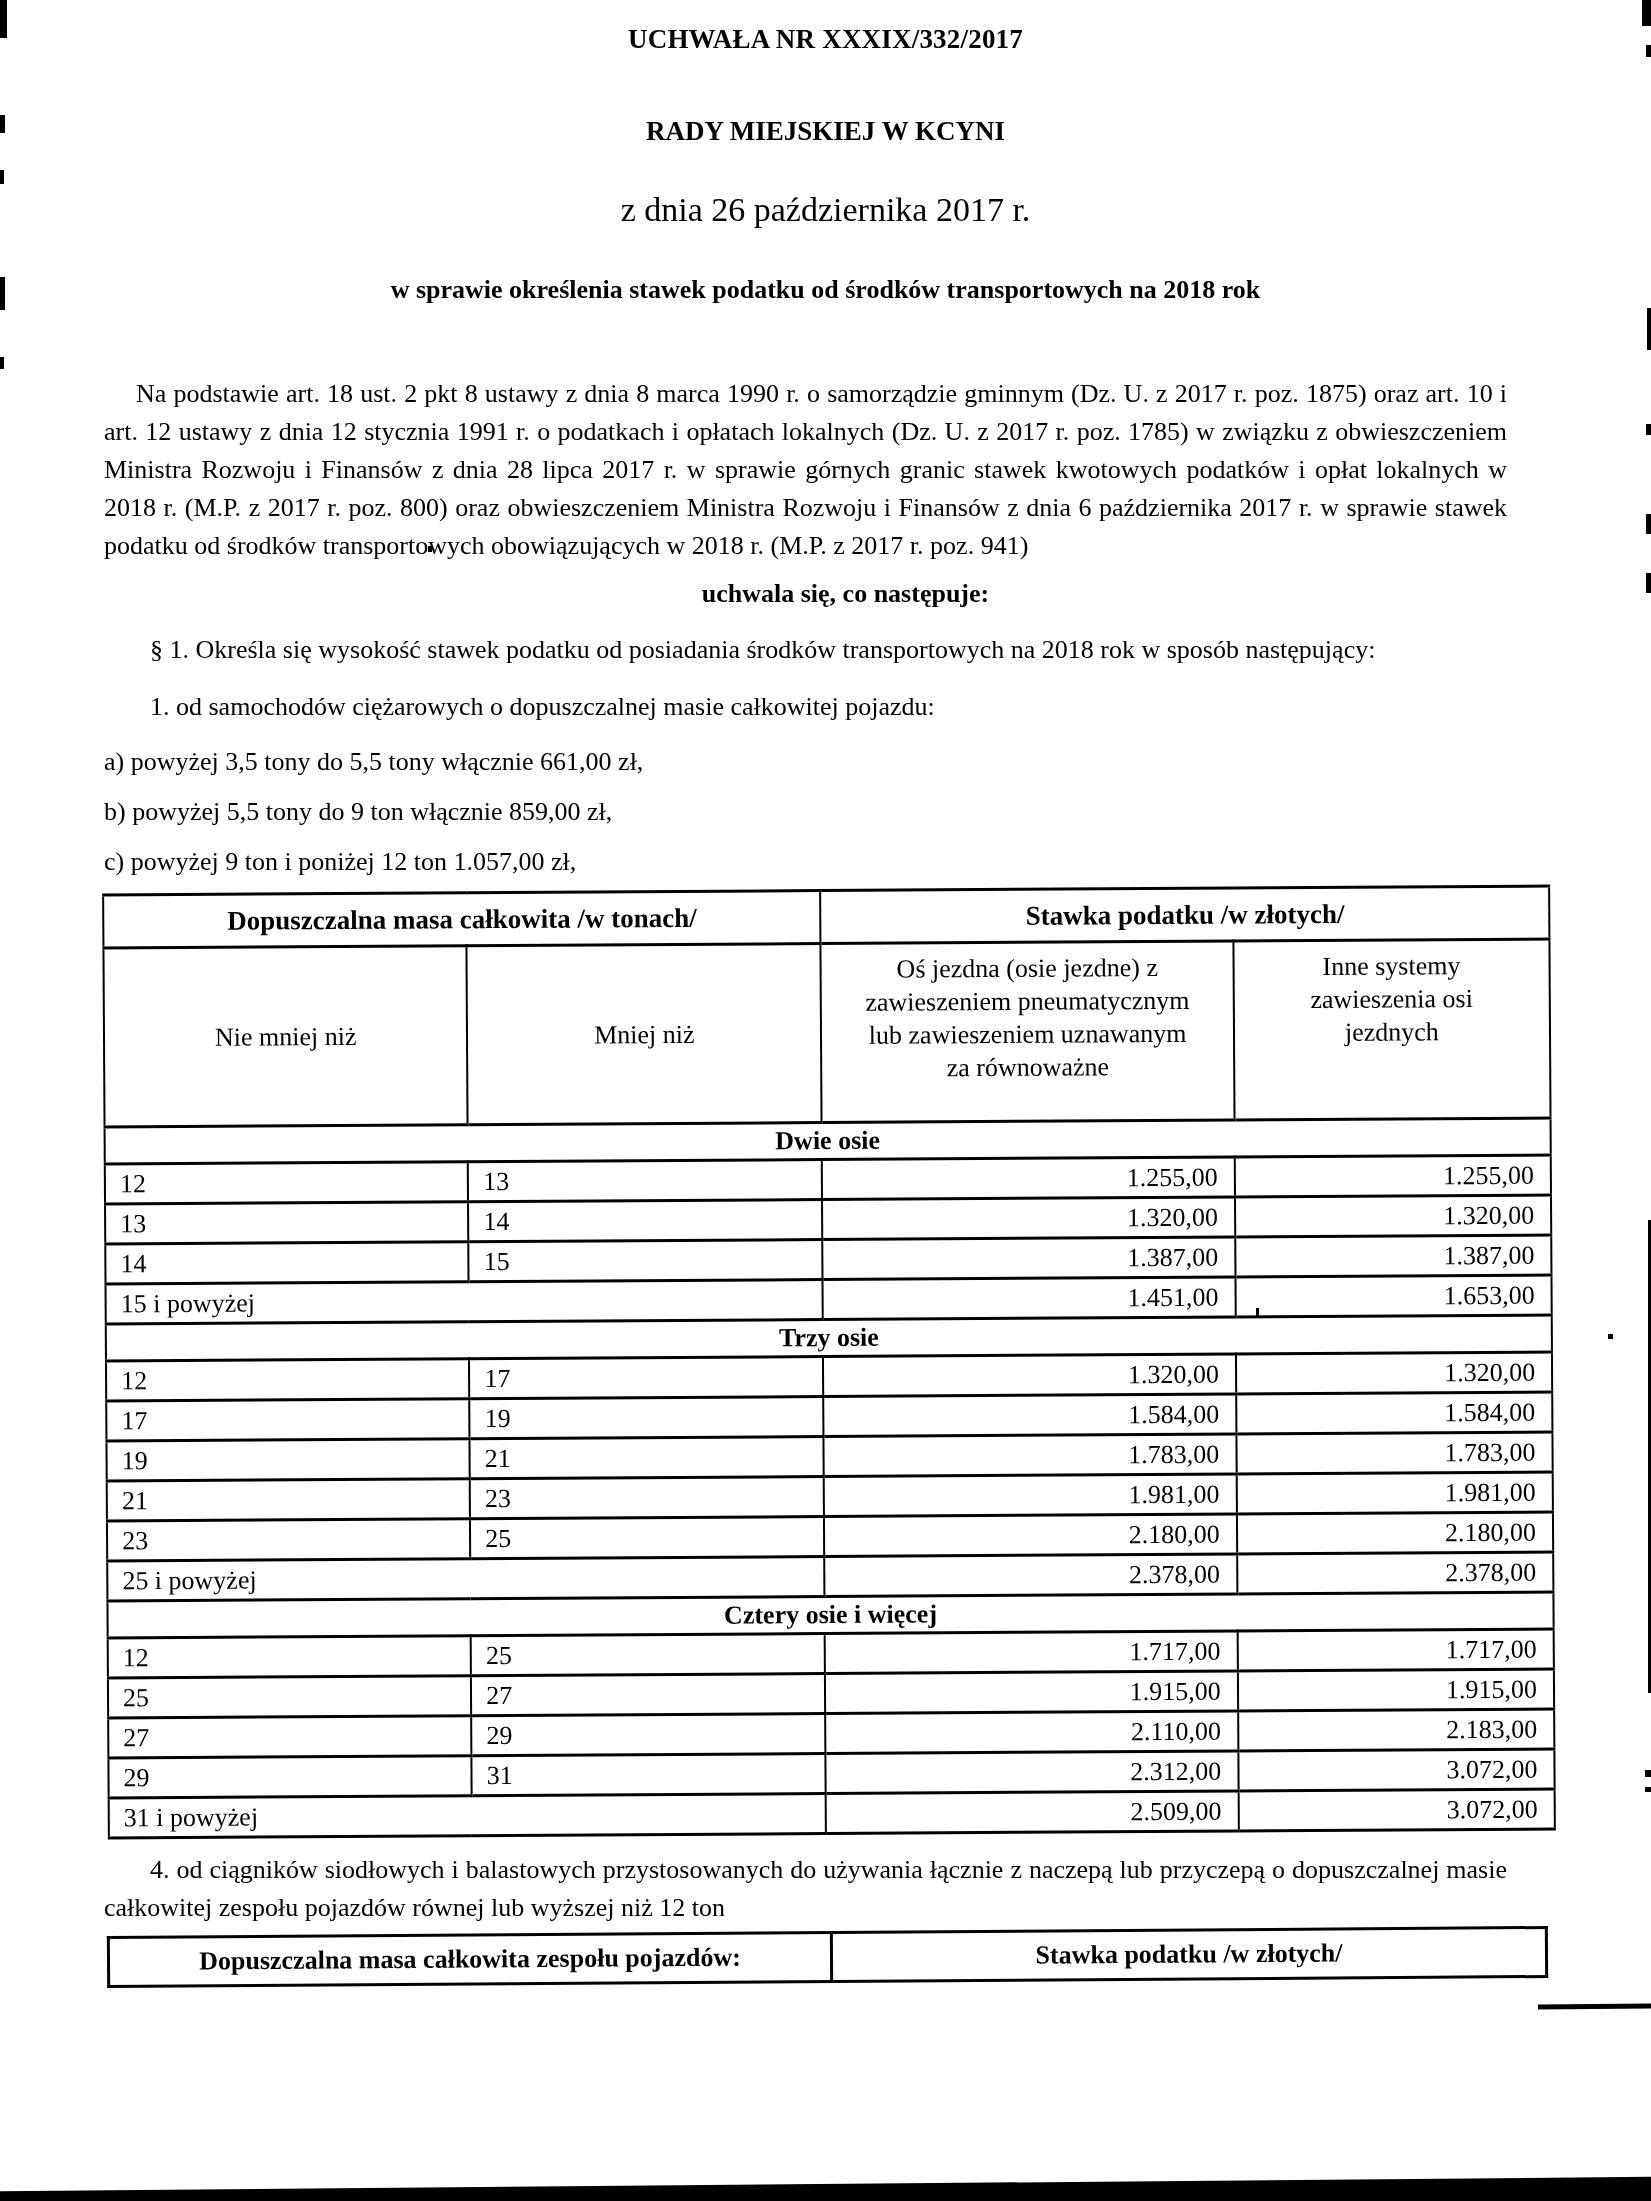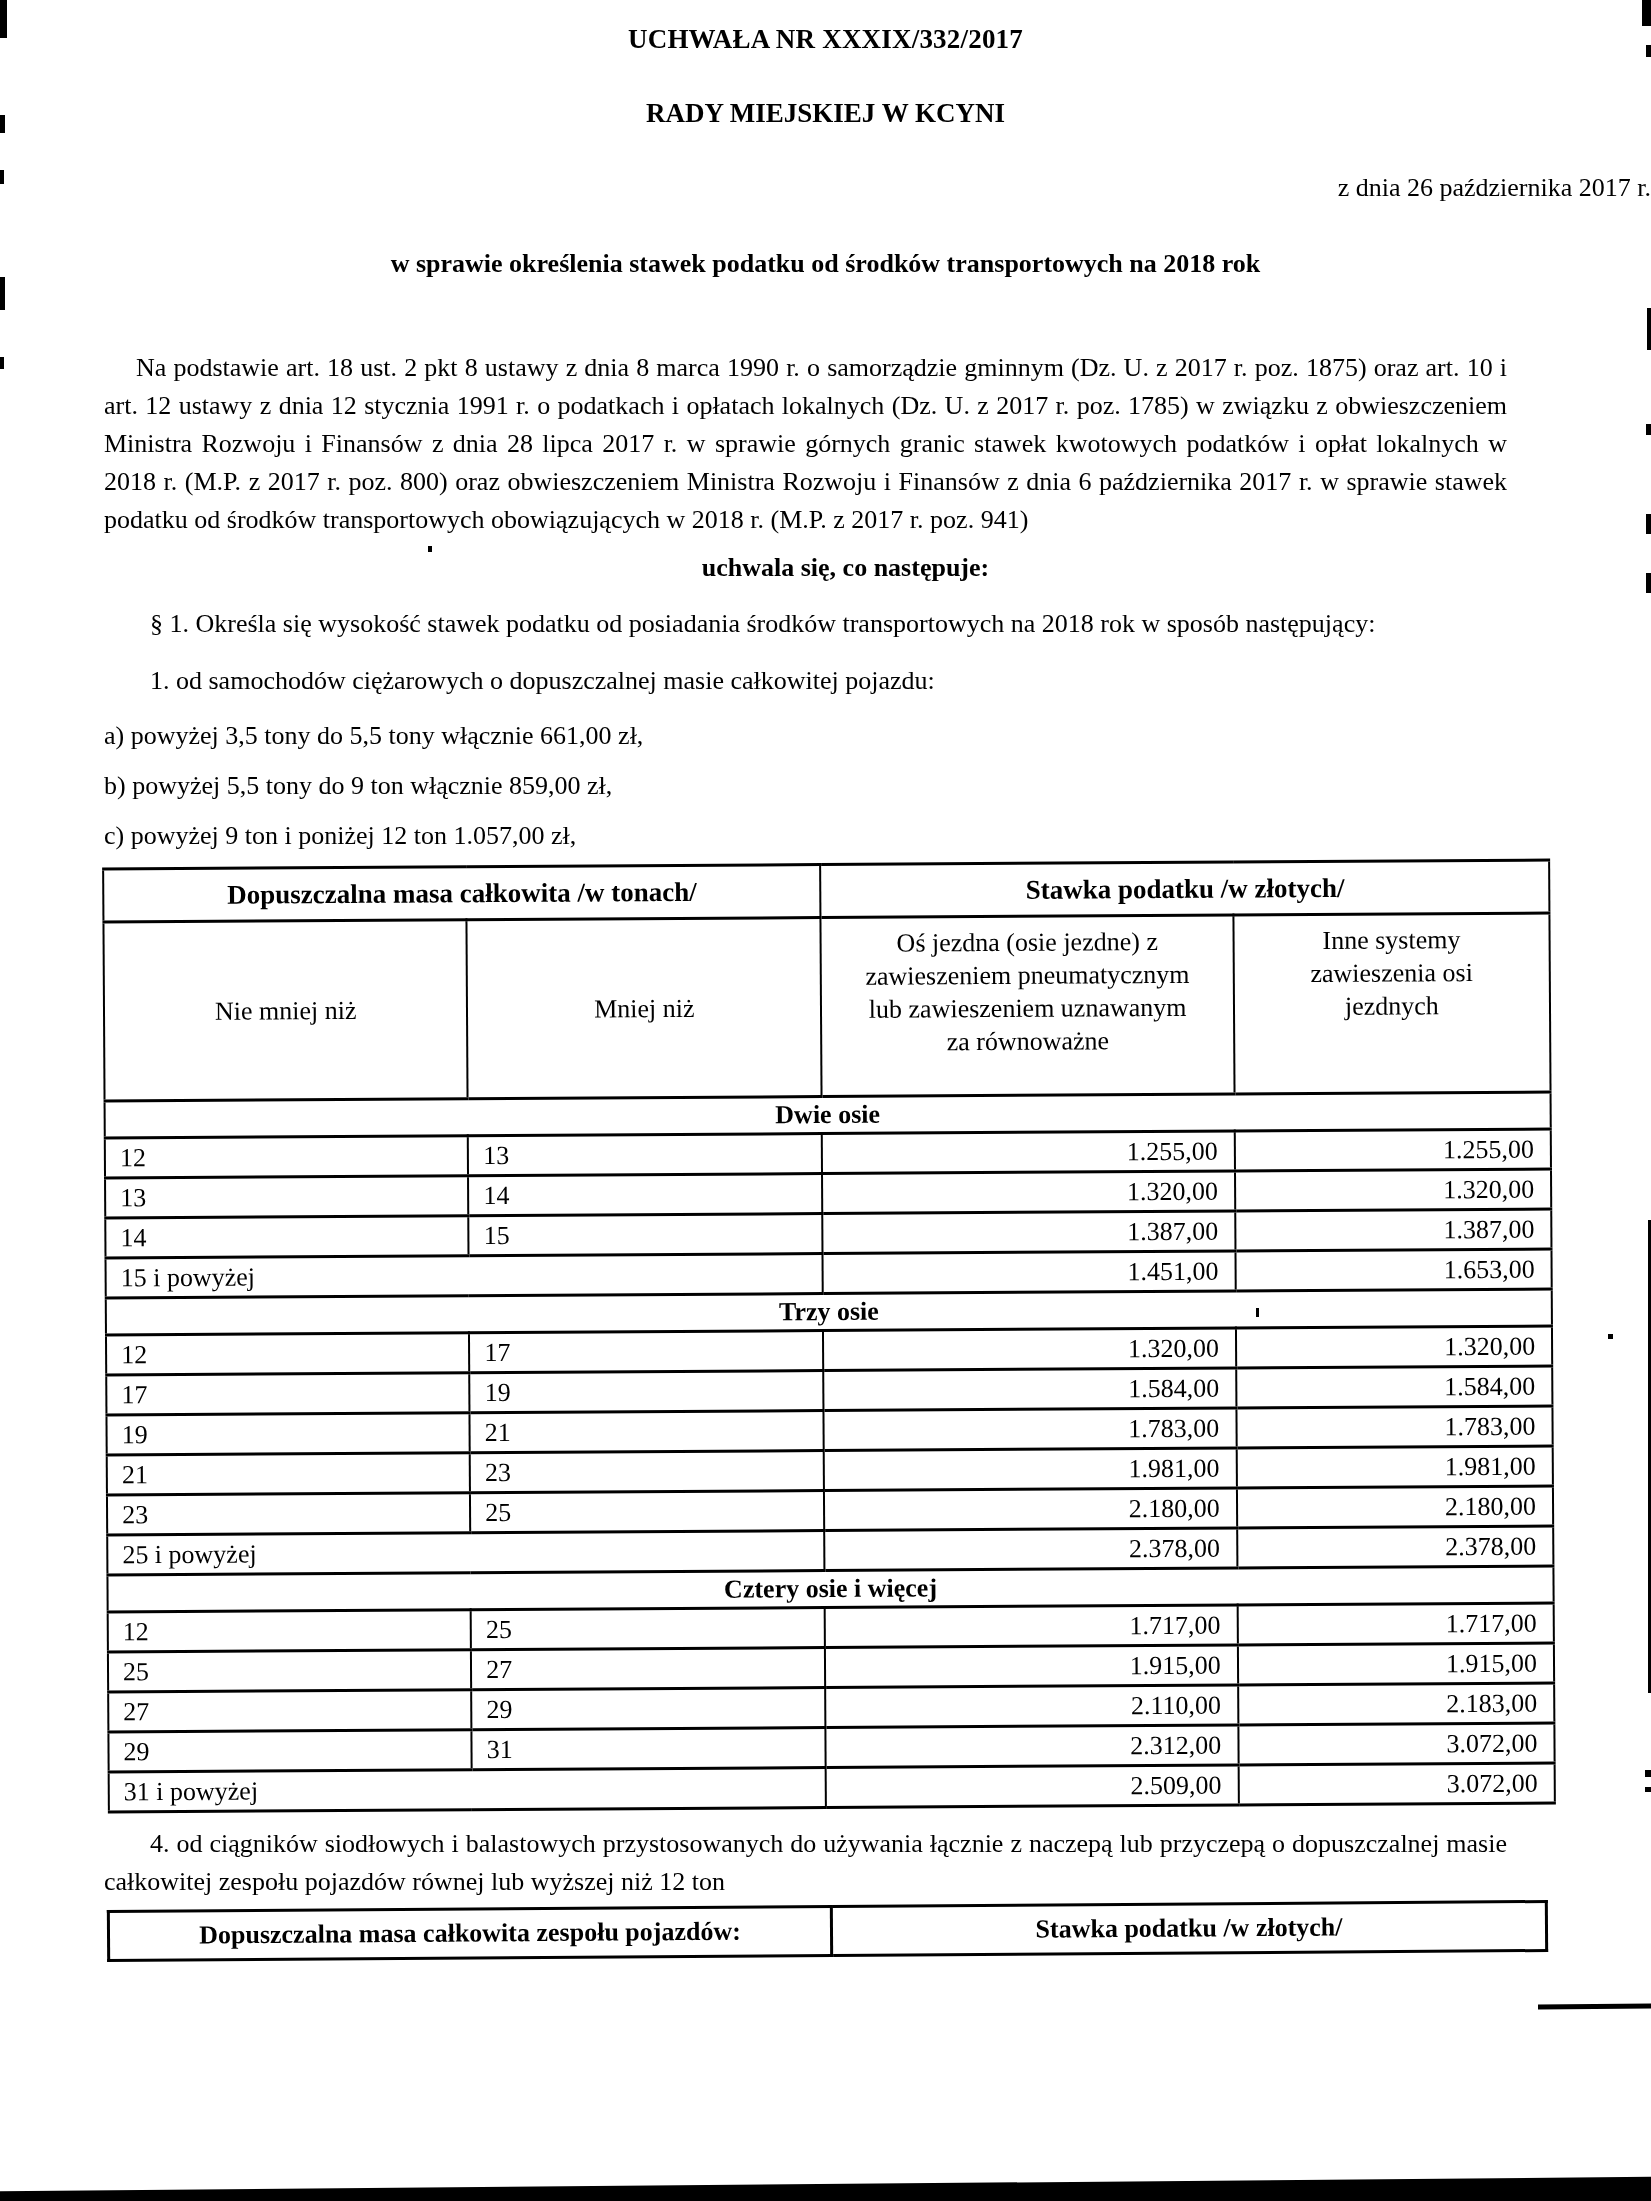--- a/index.html
+++ b/index.html
@@ -5,22 +5,22 @@
   html,body{margin:0;padding:0;background:#e8e8e8;}
   .page{
     position:relative;
     width:1651px;height:2201px;
     background:#ffffff;
     font-family:"Liberation Serif","DejaVu Serif",serif;
     color:#000;
     overflow:hidden;
   }
   .title{margin:0;padding-top:24px;font-size:27px;font-weight:bold;text-align:center;letter-spacing:0.2px;}
-  .title2{margin:43px 0 0;font-size:27px;font-weight:bold;text-align:center;}
-  .dateline{margin:44px 0 0;font-size:26px;font-weight:normal;text-align:right;}
+  .title2{margin:61px 0 0;font-size:27px;font-weight:bold;text-align:center;}
+  .dateline{margin:44px 0 0;font-size:34px;font-weight:normal;text-align:center;}
   .subject{margin:46px 0 0;font-size:26px;font-weight:bold;text-align:center;}
   p.body{
     margin:0 144px 0 104px;
     font-size:26px;line-height:38px;
     text-align:justify;
   }
   .indent{text-indent:46px;}
   .preamble{margin-top:70px !important;text-indent:32px;}
   .enact{margin:14px 0 0;font-size:26px;font-weight:bold;text-align:center;padding-left:40px;}
   .mt22{margin-top:22px !important;}

